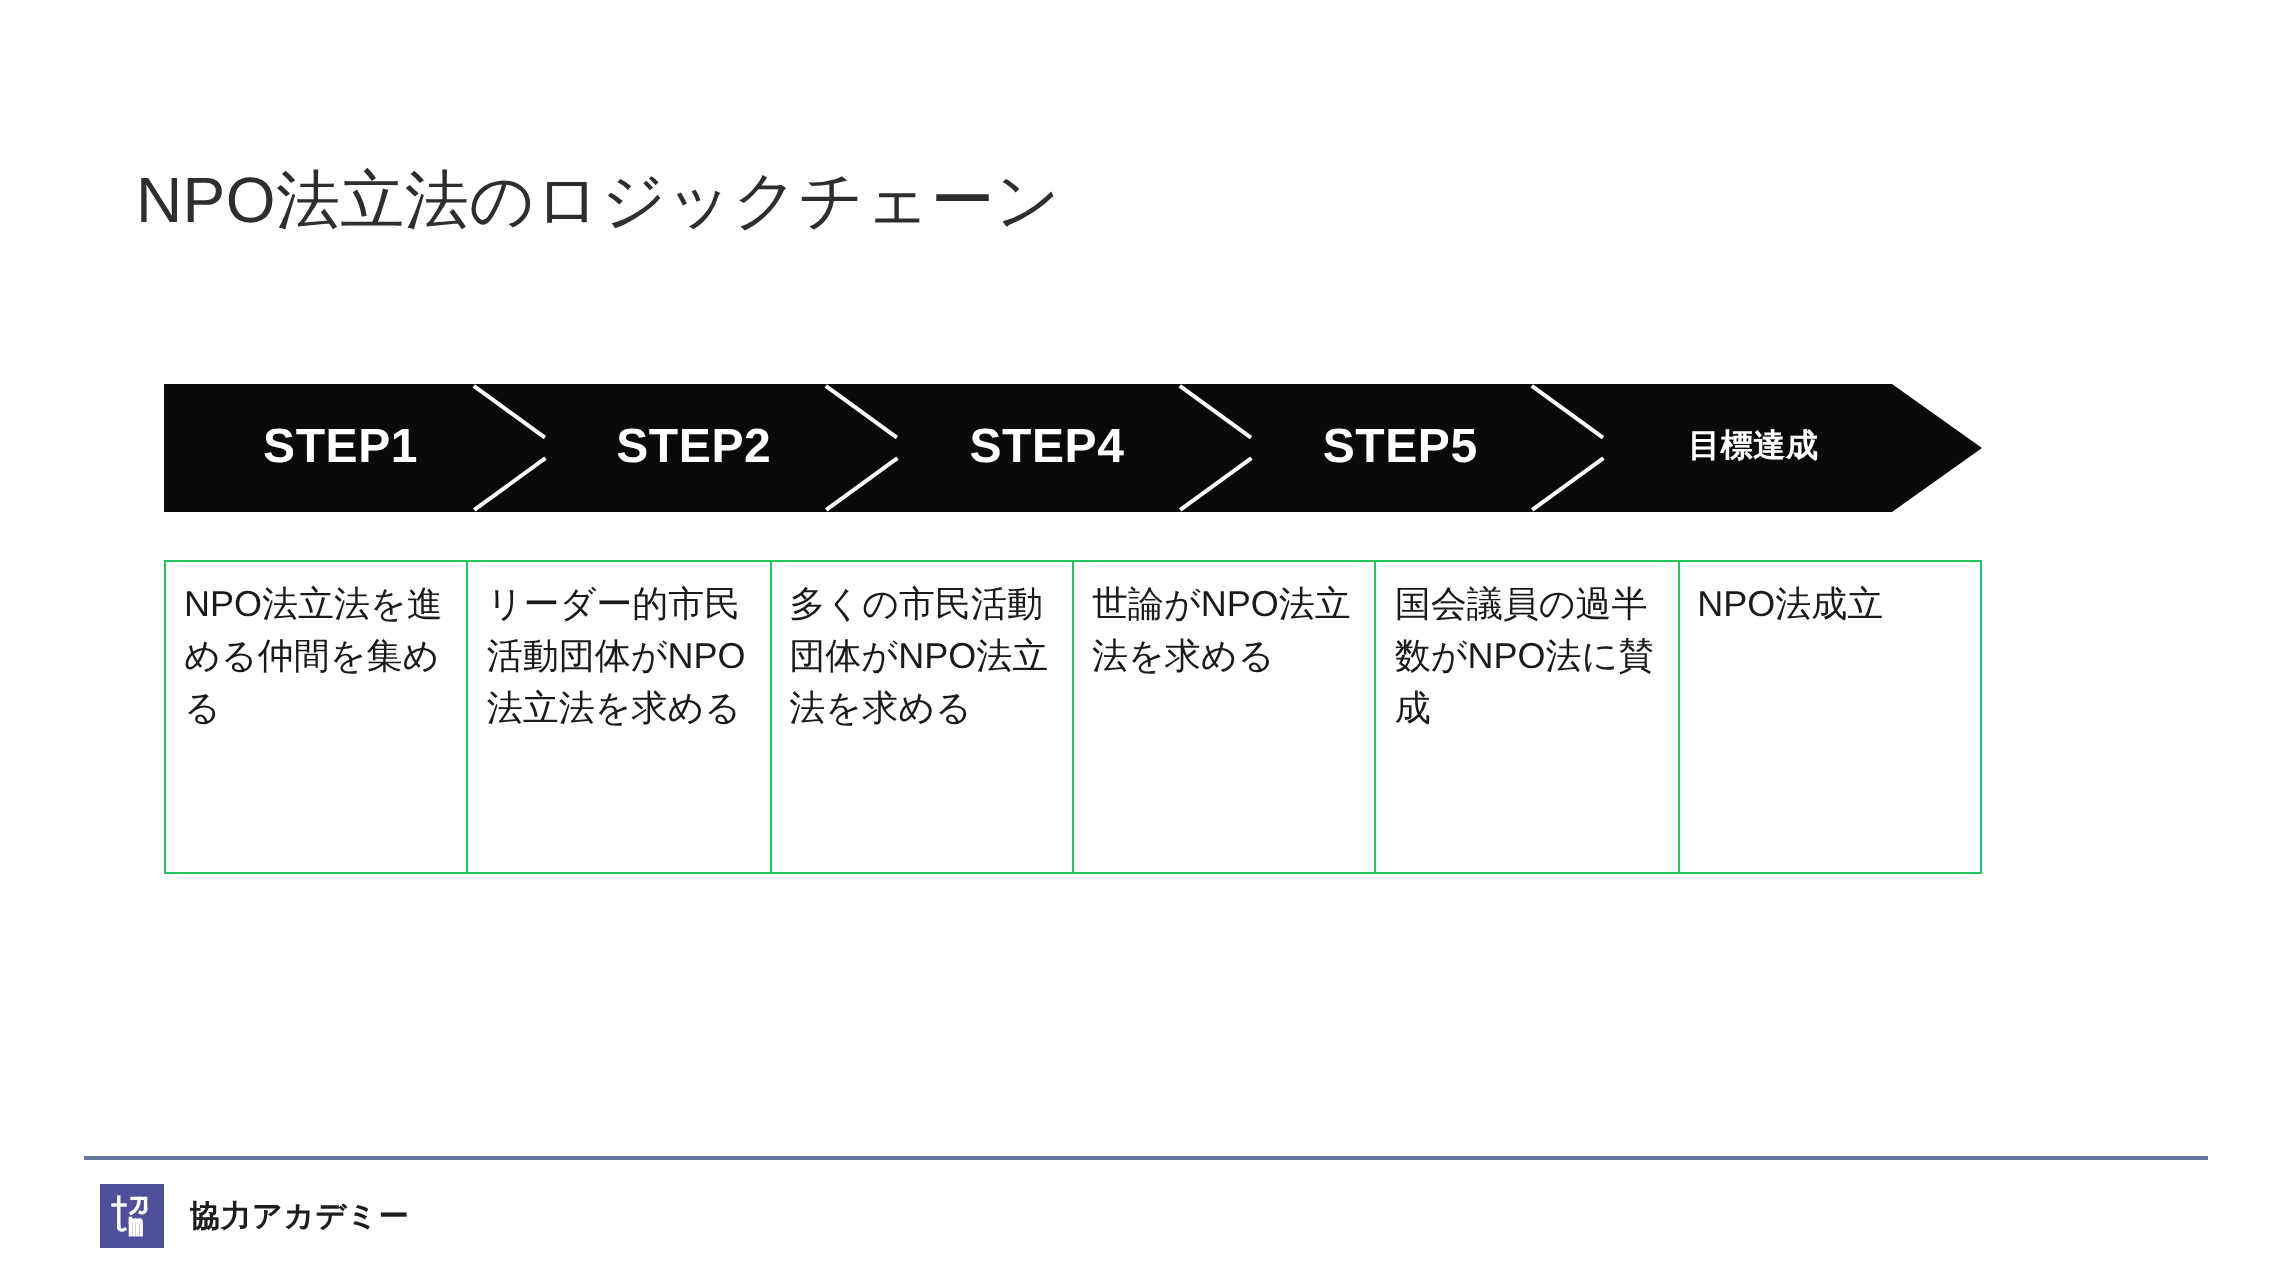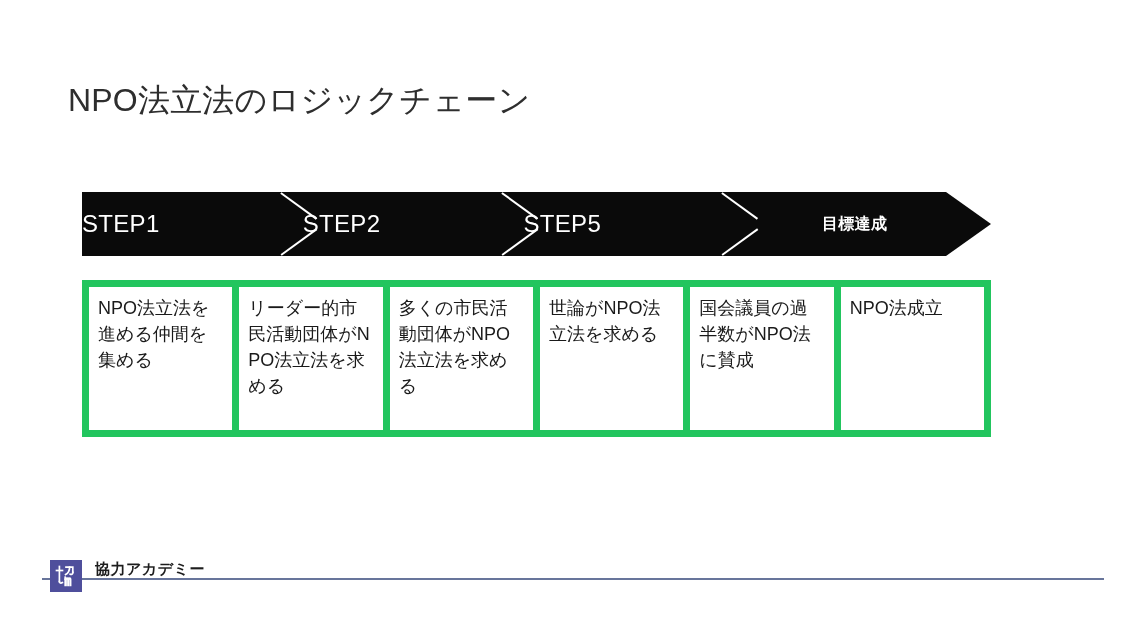--- a/index.html
+++ b/index.html
@@ -48,25 +48,25 @@
   .chevron-steps {
     position: absolute;
     inset: 0;
     display: flex;
   }
   .chevron-step {
     flex: 1 1 0;
     position: relative;
     display: flex;
     align-items: center;
-    justify-content: flex-start;
+    justify-content: center;
     color: #ffffff;
     font-size: 24px;
     line-height: 1;
-    font-weight: 400;
+    font-weight: 700;
     letter-spacing: 0.3px;
     white-space: nowrap;
   }
   .chevron-step.is-goal {
     font-size: 16px;
     font-weight: 700;
     padding-right: 26px;
     justify-content: center;
   }
   
@@ -93,21 +93,21 @@
   .step-table {
     position: absolute;
     left: 82px;
     top: 280px;
     width: 909px;
     height: 157px;
     border-collapse: collapse;
     table-layout: fixed;
   }
   .step-table td {
-    border: 7px solid #22c55e;
+    border: 1px solid #22c55e;
     vertical-align: top;
     padding: 8px 8px 6px 9px;
     font-size: 18px;
     line-height: 26px;
     color: #1a1a1a;
     font-weight: 400;
     word-break: break-all;
     overflow-wrap: anywhere;
   }
 
@@ -116,23 +116,23 @@
     position: absolute;
     left: 42px;
     top: 578px;
     width: 1062px;
     height: 2px;
     background: #68759b;
   }
   .footer-brand {
     position: absolute;
     left: 50px;
-    top: 560px;
+    top: 592px;
     display: flex;
-    align-items: flex-start;
+    align-items: center;
     gap: 13px;
   }
   .brand-logo {
     width: 32px;
     height: 32px;
     background: #4f4f9c;
     display: block;
     flex: 0 0 auto;
   }
   .brand-name {
@@ -149,20 +149,23 @@
 <div class="slide-title">NPO法立法のロジックチェーン</div>
 
 <div class="chevron-banner">
   <div class="chevron-shape"></div>
   <div class="chevron-steps">
     <div class="chevron-step">
       <span>STEP1</span>
     </div>
     <div class="chevron-step">
       <span>STEP2</span>
+    </div>
+    <div class="chevron-step">
+      <span>STEP4</span>
     </div>
     <div class="chevron-step">
       <span>STEP5</span>
     </div>
     <div class="chevron-step is-goal">
       <span>目標達成</span>
     </div>
   </div>
 </div>
 

